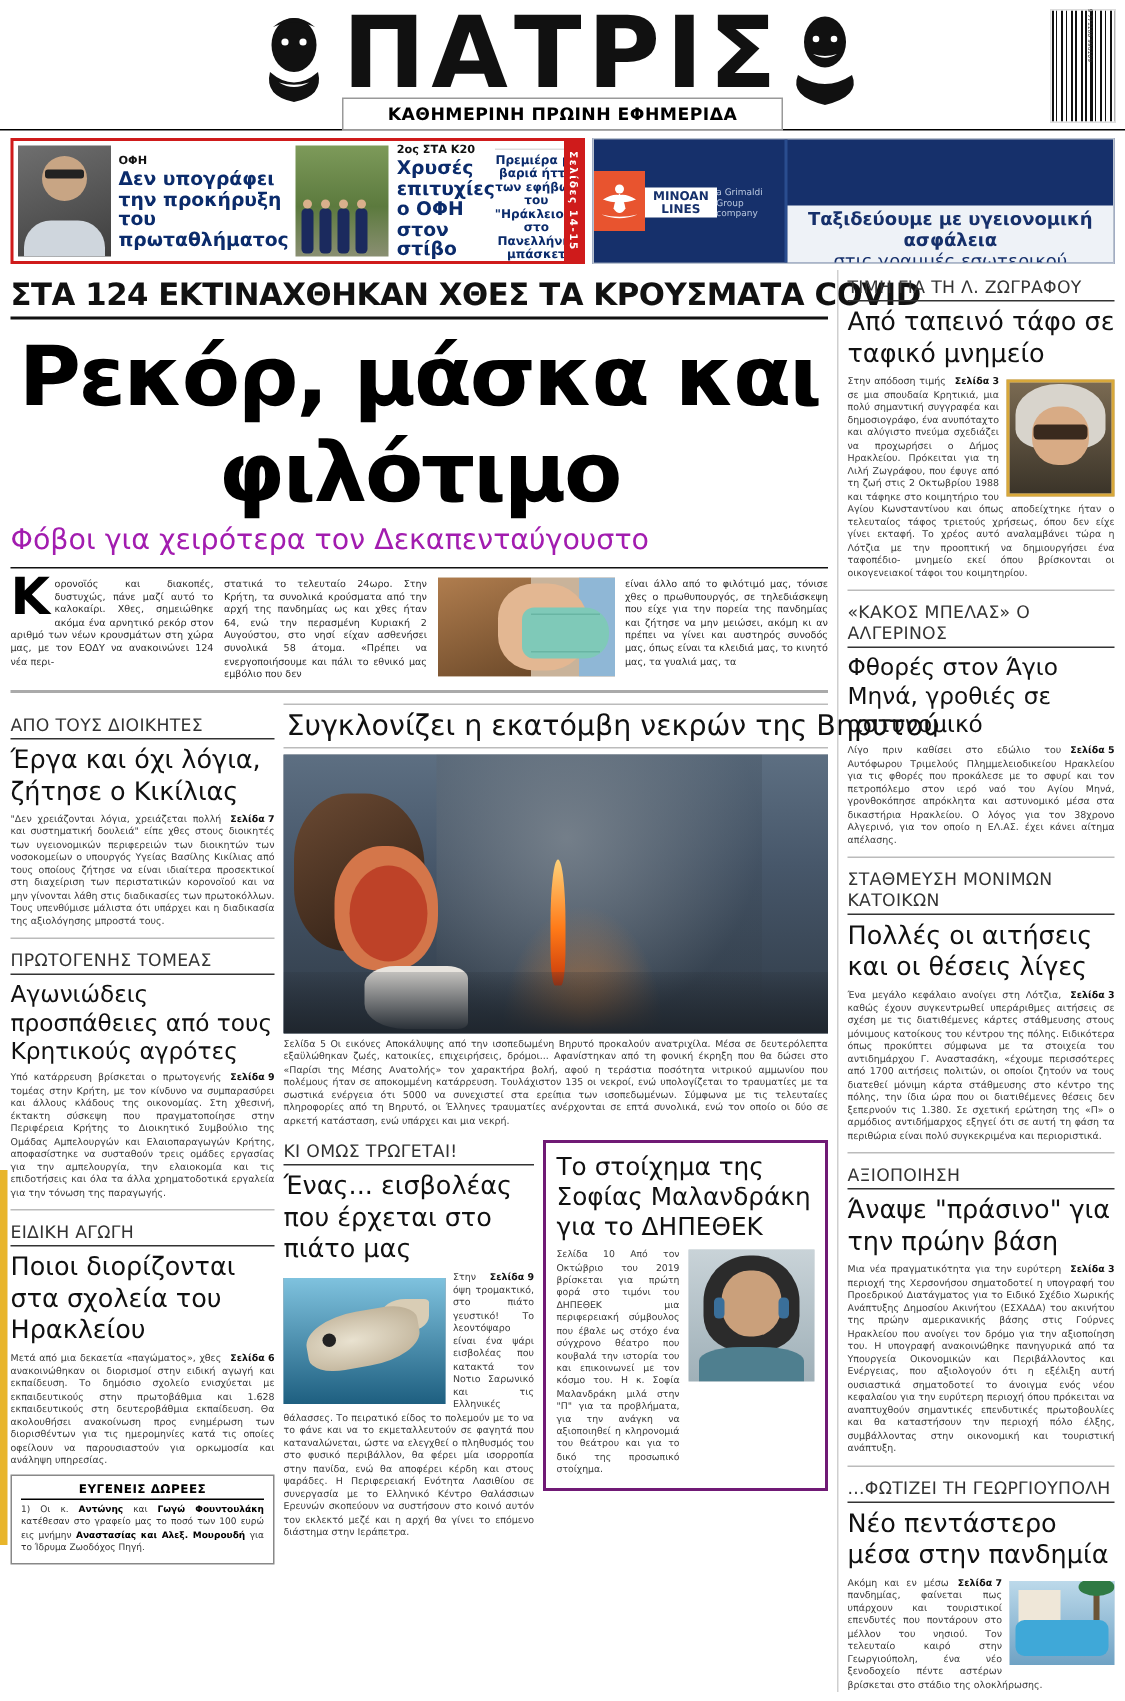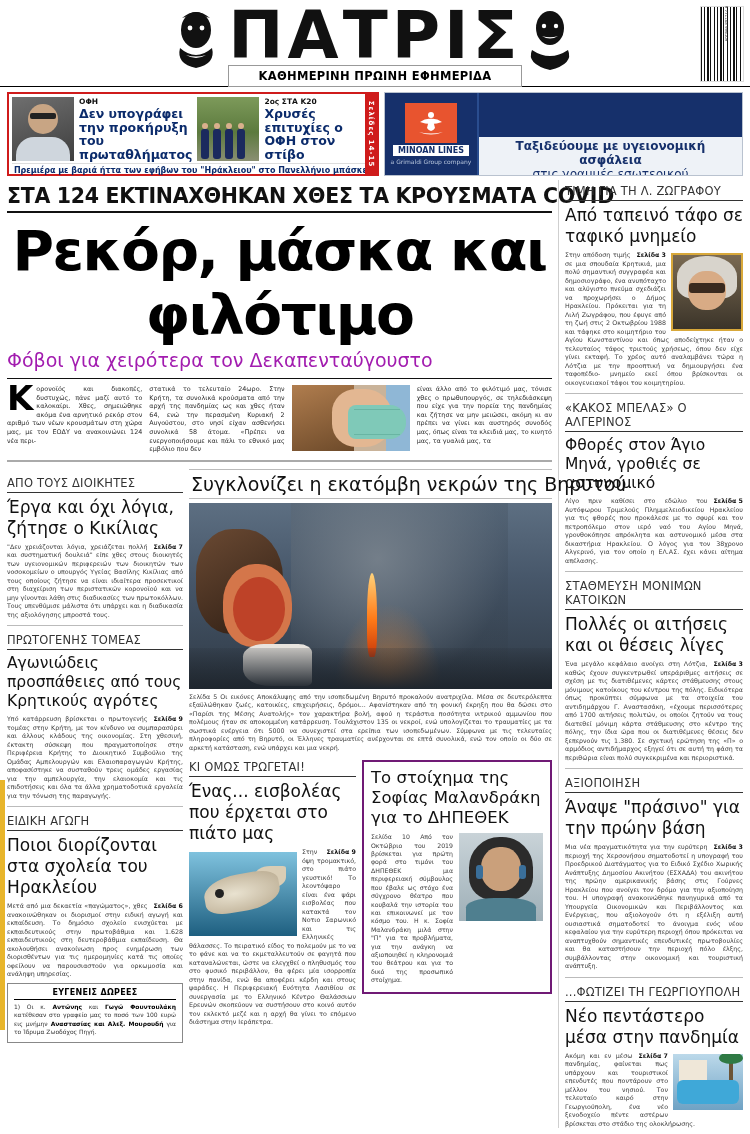--- a/index.html
+++ b/index.html
@@ -40,21 +40,21 @@
   .dl-left b{font-size:11px;font-weight:normal;}
   .dl-left .issue{font-size:13px;}
   .dl-center{flex:1;text-align:center;font-weight:bold;font-size:13px;color:#c8102e;letter-spacing:.2px;}
   .dl-right{flex:0 0 auto;font-size:11px;color:#222;}
   .dl-right .www{font-style:italic;}
   .dl-right .price{font-size:7.5px;}
   
   .banners{display:flex;gap:5px;padding:5px 7px 4px 7px;}
   .ad-sports{
     flex:0 0 372px;border:2px solid #cf1b1b;background:#fff;position:relative;
-    height:84px;box-sizing:border-box;padding:3px;display:flex;flex-direction:column;
+    height:84px;box-sizing:border-box;padding:3px;display:flex;
   }
   .sports-top{display:flex;gap:5px;flex:1;}
   .sp-photo{width:62px;background:#5a5a5a;position:relative;overflow:hidden;}
   .sp-photo.man{background:linear-gradient(160deg,#6f6f6f,#3e3e3e);}
   .sp-photo .head{position:absolute;left:16px;top:7px;width:30px;height:30px;border-radius:50%;background:#c8a584;}
   .sp-photo .glasses{position:absolute;left:18px;top:16px;width:26px;height:6px;background:#222;border-radius:2px;}
   .sp-photo .body{position:absolute;left:4px;bottom:0;width:54px;height:24px;background:#cfd6dd;border-radius:18px 18px 0 0;}
   .sp-photo.team{background:linear-gradient(180deg,#7d9a5a 0%,#5c7a3e 55%,#8a8f72 100%);}
   .sp-photo.team .p{position:absolute;bottom:2px;width:8px;height:30px;background:#1b2a5e;border-radius:3px;}
   .sp-photo.team .p:after{content:"";position:absolute;left:1px;top:-6px;width:6px;height:6px;border-radius:50%;background:#d9b08c;}
@@ -64,21 +64,21 @@
   .sports-bottom{font-size:8px;font-weight:bold;color:#0b2b6b;text-align:center;padding-top:2px;border-top:1px solid #ddd;margin-top:2px;}
   .pages-tab{
     position:absolute;right:0;top:0;bottom:0;width:12px;background:#cf1b1b;color:#fff;
     display:flex;align-items:center;justify-content:center;
   }
   .pages-tab span{transform:rotate(90deg);white-space:nowrap;font-size:7px;font-weight:bold;letter-spacing:1px;}
   .ad-minoan{
     flex:1;border:1px solid #b9c2cf;background:#16306b;height:84px;box-sizing:border-box;
     display:flex;overflow:hidden;
   }
-  .minoan-left{flex:0 0 92px;background:#16306b;display:flex;flex-direction:column;align-items:center;justify-content:center;border-right:2px solid #2a4d8f;}
+  .minoan-left{flex:0 0 92px;background:#16306b;display:flex;flex-direction:row;align-items:center;justify-content:center;border-right:2px solid #2a4d8f;}
   .minoan-logo{width:52px;height:40px;background:#e8542f;display:flex;align-items:center;justify-content:center;}
   .minoan-logo svg{width:34px;height:30px;}
   .minoan-name{margin-top:2px;background:#fff;color:#16306b;font-weight:bold;font-size:8px;line-height:9px;padding:1px 5px;text-align:center;}
   .minoan-sub{color:#b8c6dd;font-size:6px;margin-top:2px;}
   .minoan-right{flex:1;display:flex;flex-direction:column;margin-top:44px;}
   .minoan-top{flex:1;background:#eef2f7;color:#16306b;display:flex;flex-direction:column;align-items:center;justify-content:center;text-align:center;padding:2px 6px;}
   .minoan-top .l1{font-size:12px;font-weight:bold;line-height:14px;}
   .minoan-top .l2{font-size:12px;line-height:14px;}
   .minoan-bot{flex:0 0 34px;background:#16306b;color:#fff;display:flex;align-items:center;justify-content:center;position:relative;}
   .minoan-bot span{font-size:11.5px;font-weight:bold;}

